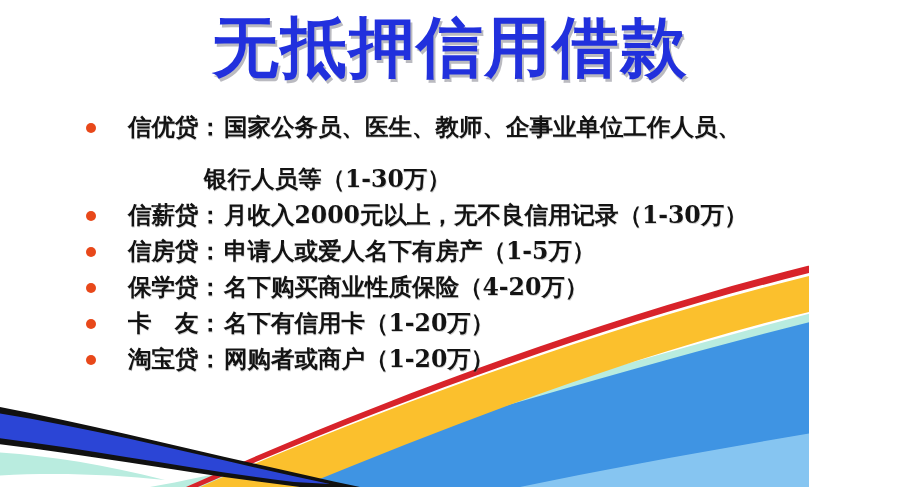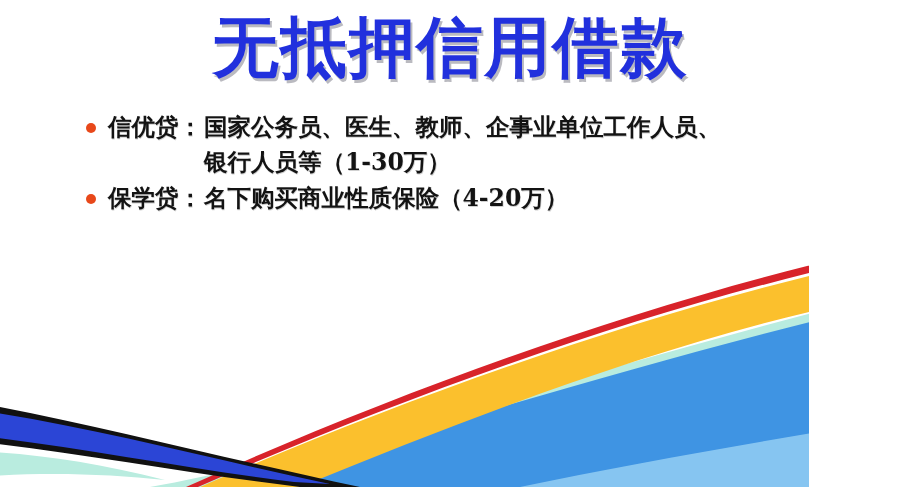--- a/index.html
+++ b/index.html
@@ -70,34 +70,36 @@
     left: 0;
     top: 13px;
     width: 10px;
     height: 10px;
     border-radius: 50%;
     background: #e8481a;
   }
   .item .term {
     display: inline-block;
     min-width: 96px;
+    margin-left: 20px;
   }
   .item .desc {
     display: inline;
   }
   
   .item.wrap {
     padding-left: 22px;
   }
   .item.wrap .desc {
     display: inline;
   }
   .item.wrap .cont {
     display: block;
     padding-left: 96px;
+    margin-top: 17px;
   }
 </style>
 </head>
 <body>
 
 <div id="poster">
 
   <svg class="swoosh-layer" viewBox="0 0 901 487" preserveAspectRatio="none">
 
     <path d="M901,455 L901,487 L150,487 C330,455 620,360 901,290 Z" fill="#b9ecdf"></path>
@@ -114,26 +116,42 @@
   <div id="title">无抵押信用借款</div>
 
   <div id="list">
 
     <div class="item wrap">
       <span class="bullet"></span>
       <span class="term">信优贷：</span><span class="desc">国家公务员、医生、教师、企事业单位工作人员、</span>
       <span class="cont">银行人员等（1-30万）</span>
     </div>
 
+    <div class="item">
+      <span class="bullet"></span>
+      <span class="term">信薪贷：</span><span class="desc">月收入2000元以上，无不良信用记录（1-30万）</span>
+    </div>
 
+    <div class="item">
+      <span class="bullet"></span>
+      <span class="term">信房贷：</span><span class="desc">申请人或爱人名下有房产（1-5万）</span>
+    </div>
 
 
     <div class="item">
       <span class="bullet"></span>
       <span class="term">保学贷：</span><span class="desc">名下购买商业性质保险（4-20万）</span>
     </div>
 
+    <div class="item">
+      <span class="bullet"></span>
+      <span class="term">卡　友：</span><span class="desc">名下有信用卡（1-20万）</span>
+    </div>
 
 
+    <div class="item">
+      <span class="bullet"></span>
+      <span class="term">淘宝贷：</span><span class="desc">网购者或商户（1-20万）</span>
+    </div>
 
   </div>
 
 </div>
 
 </body></html>

